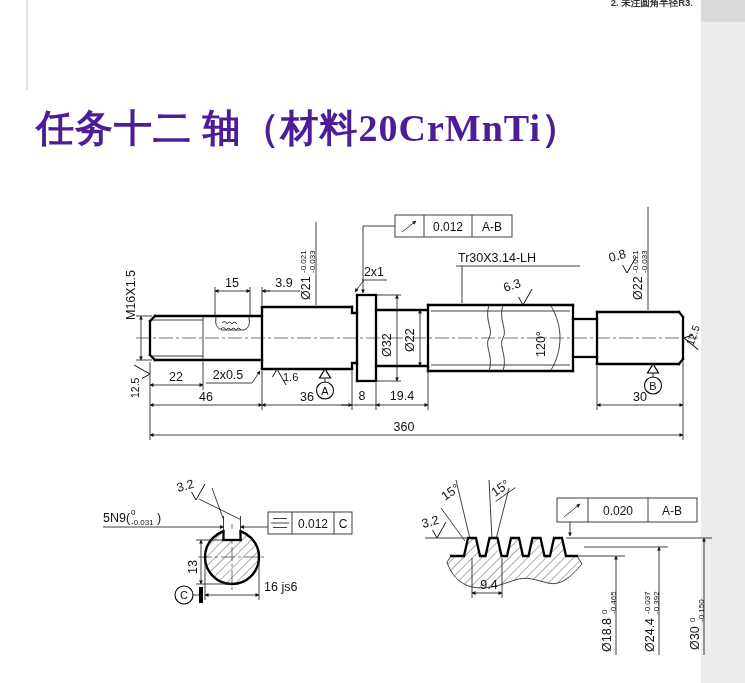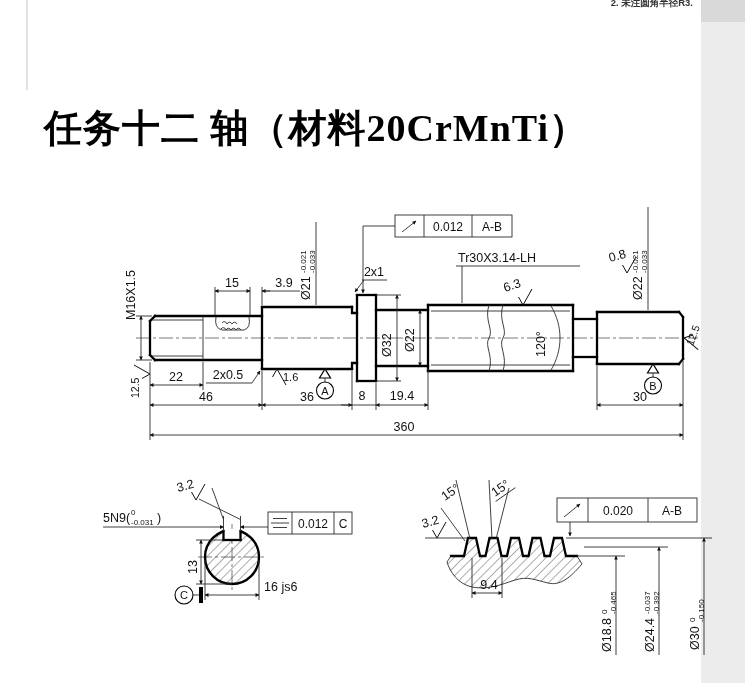--- a/index.html
+++ b/index.html
@@ -3,21 +3,21 @@
 <meta charset="utf-8">
 <style>
   html,body{margin:0;padding:0;}
   body{width:745px;height:683px;background:#ffffff;position:relative;overflow:hidden;
        font-family:"Liberation Sans",sans-serif;}
   .margin-strip{position:absolute;right:0;top:0;width:44px;height:683px;background:#ececec;}
   .corner-block{position:absolute;right:0;top:0;width:44px;height:22px;background:#d9d9d9;}
   .left-tick{position:absolute;left:26px;top:0;width:2px;height:90px;background:#e2e2e2;}
   .top-note{position:absolute;top:-3px;right:52px;font-size:9.5px;font-weight:bold;color:#333;
             font-family:"Liberation Sans",sans-serif;}
-  .page-title{position:absolute;left:44px;top:103px;font-size:38px;font-weight:bold;color:#000000;
+  .page-title{position:absolute;left:36px;top:103px;font-size:38px;font-weight:bold;color:#4c1d95;
               font-family:"Liberation Serif",serif;letter-spacing:1px;}
   svg{position:absolute;left:0;top:0;}
   .tk{stroke:#000;stroke-width:2.3;fill:none;stroke-linecap:square;}
   .tn{stroke:#2b2b2b;stroke-width:0.9;fill:none;}
   .cl{stroke:#555;stroke-width:0.8;fill:none;stroke-dasharray:14 3 3 3;}
   text{fill:#111;font-family:"Liberation Sans",sans-serif;}
   .d{font-size:12.5px;}
   .s{font-size:8px;}
   .fr{font-size:12px;}
 </style>

